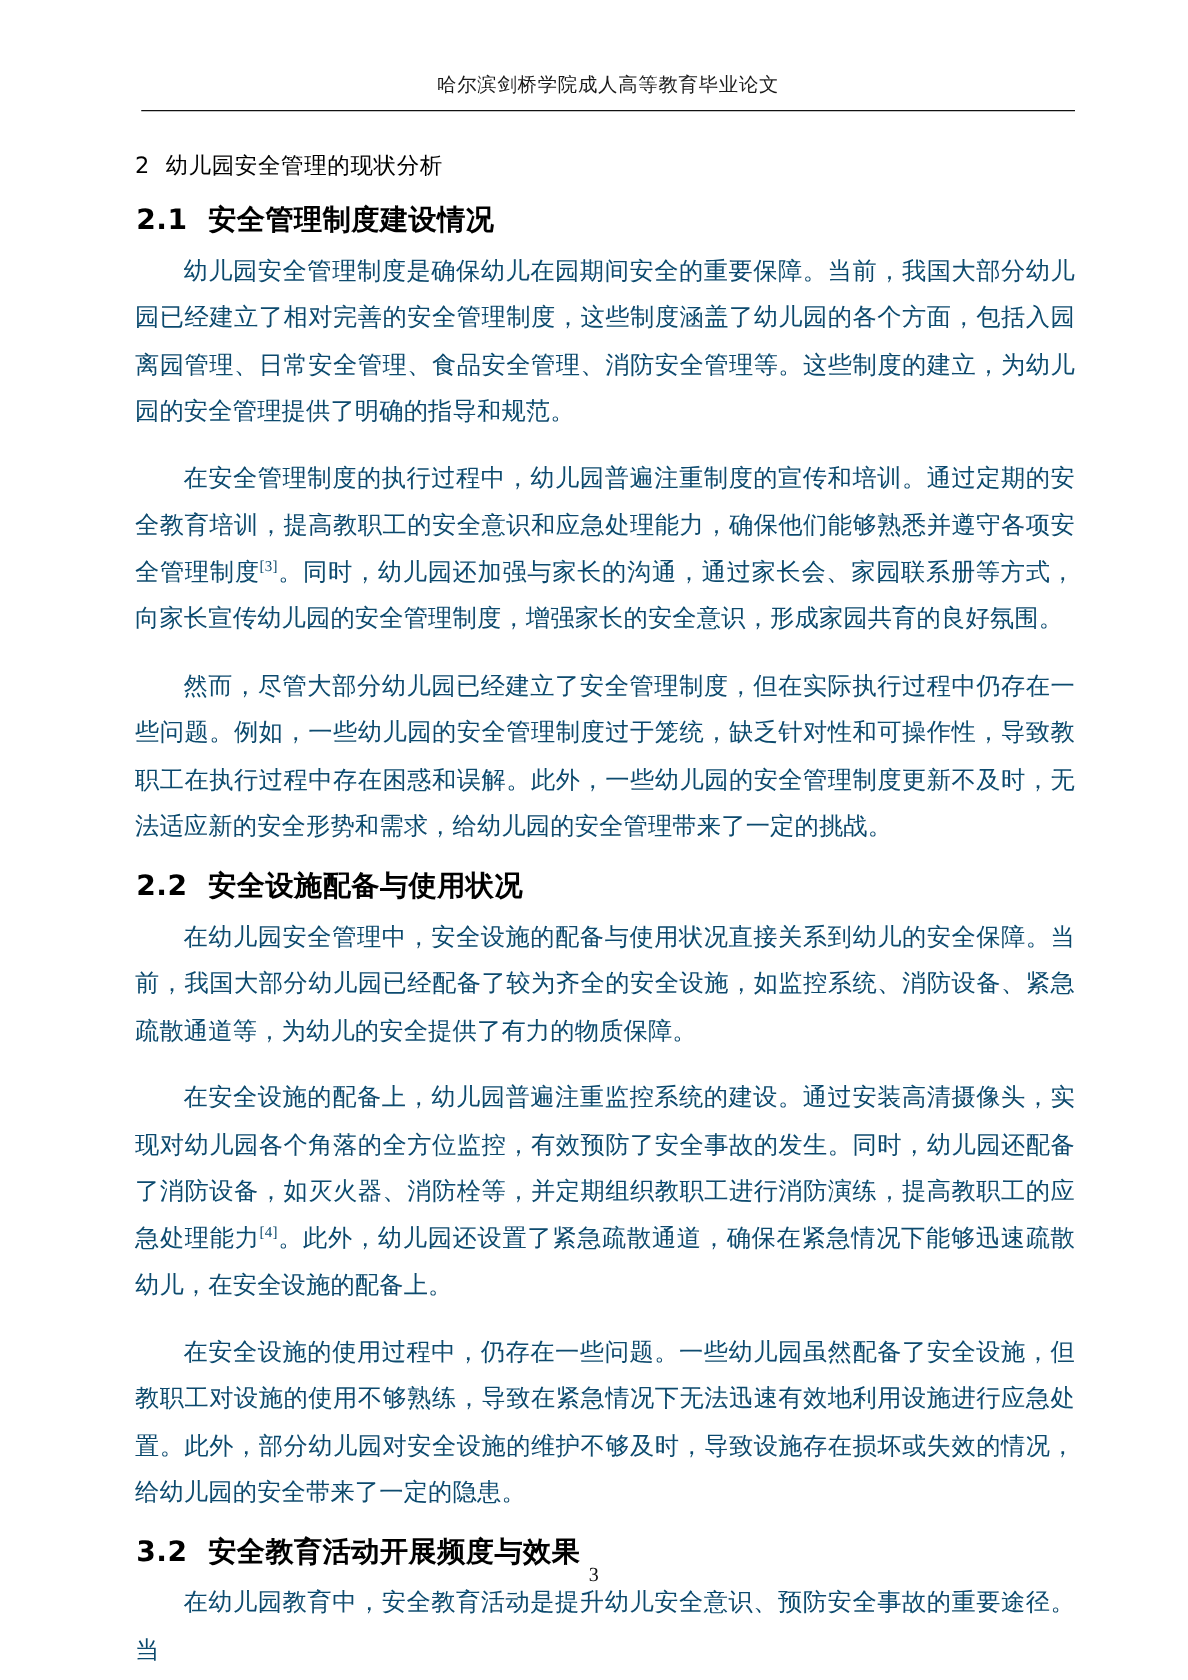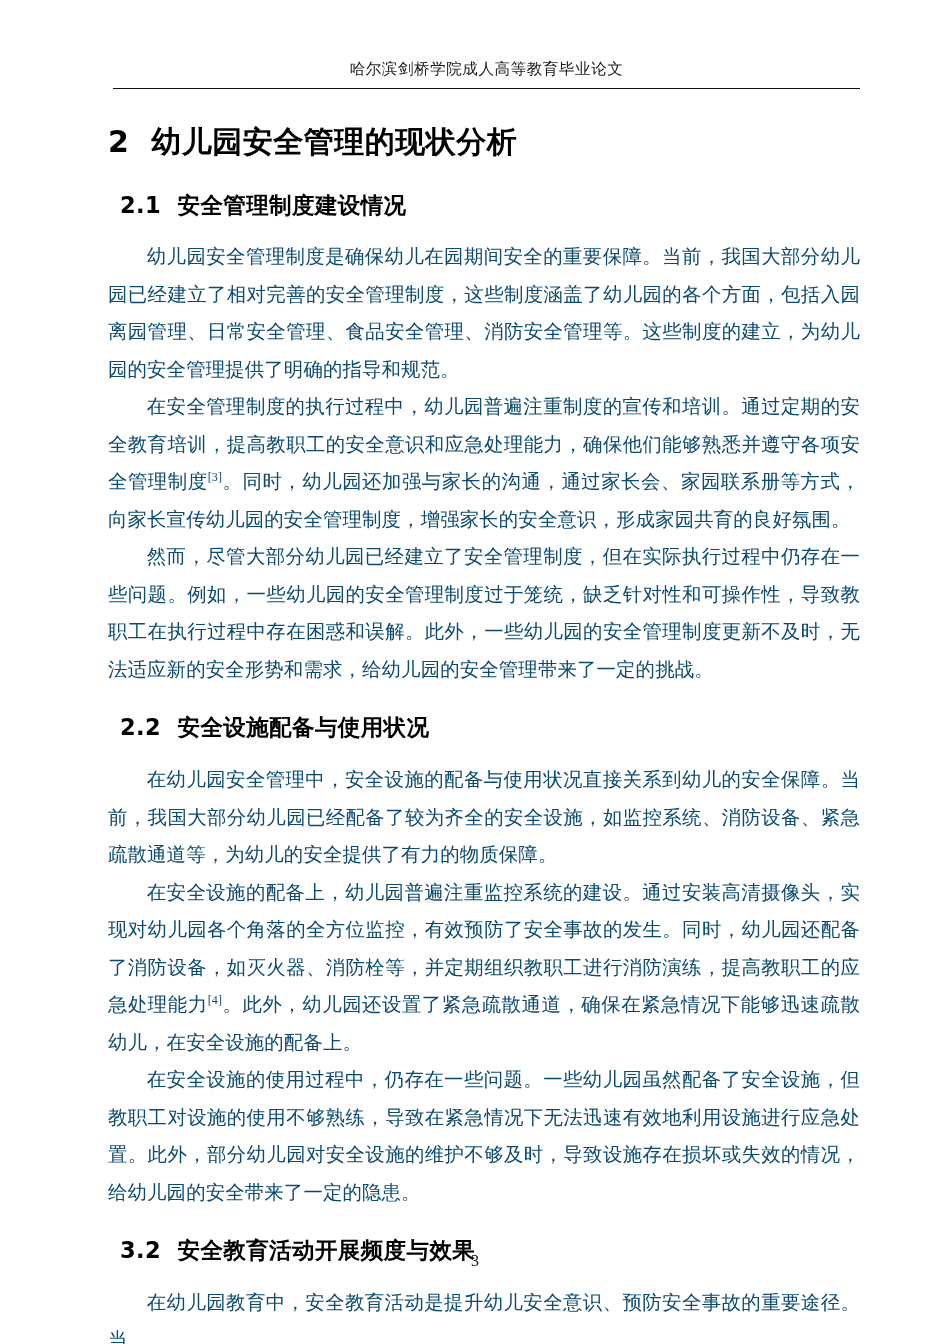--- a/index.html
+++ b/index.html
@@ -53,53 +53,53 @@
   
   .content {
     position: absolute;
     left: 108px;
     top: 110px;
     width: 752px;
   }
 
   h1.h-main {
     font-family: "DejaVu Sans", "Liberation Sans", sans-serif;
-    font-size: 30px;
-    font-weight: 700;
+    font-size: 18px;
+    font-weight: 400;
     margin: 0;
     padding: 10px 0 2px 0;
     line-height: 1.45;
     letter-spacing: 0.5px;
     white-space: pre;
   }
 
   h2.h-sub {
     font-family: "DejaVu Sans", "Liberation Sans", sans-serif;
     font-size: 22.5px;
     font-weight: 700;
-    margin: 12px;
+    margin: 1px;
     padding: 11px 0 4px 0;
     line-height: 1.5;
     letter-spacing: 0.4px;
     white-space: pre;
   }
 
   p.para {
     font-family: "Liberation Serif", "DejaVu Serif", serif;
     font-size: 19.4px;
     line-height: 37.5px;
     margin: 0;
     padding: 0;
     text-indent: 2em;
     text-align: justify;
     text-justify: inter-ideograph;
     letter-spacing: 0.15px;
     color: #0c4a6e;
   }
-  p.para + p.para { margin-top: 0px; }
+  p.para + p.para { margin-top: 16px; }
 
   sup.cite {
     font-size: 0.62em;
     vertical-align: super;
     line-height: 0;
   }
 
   
   .footer {
     position: absolute;

